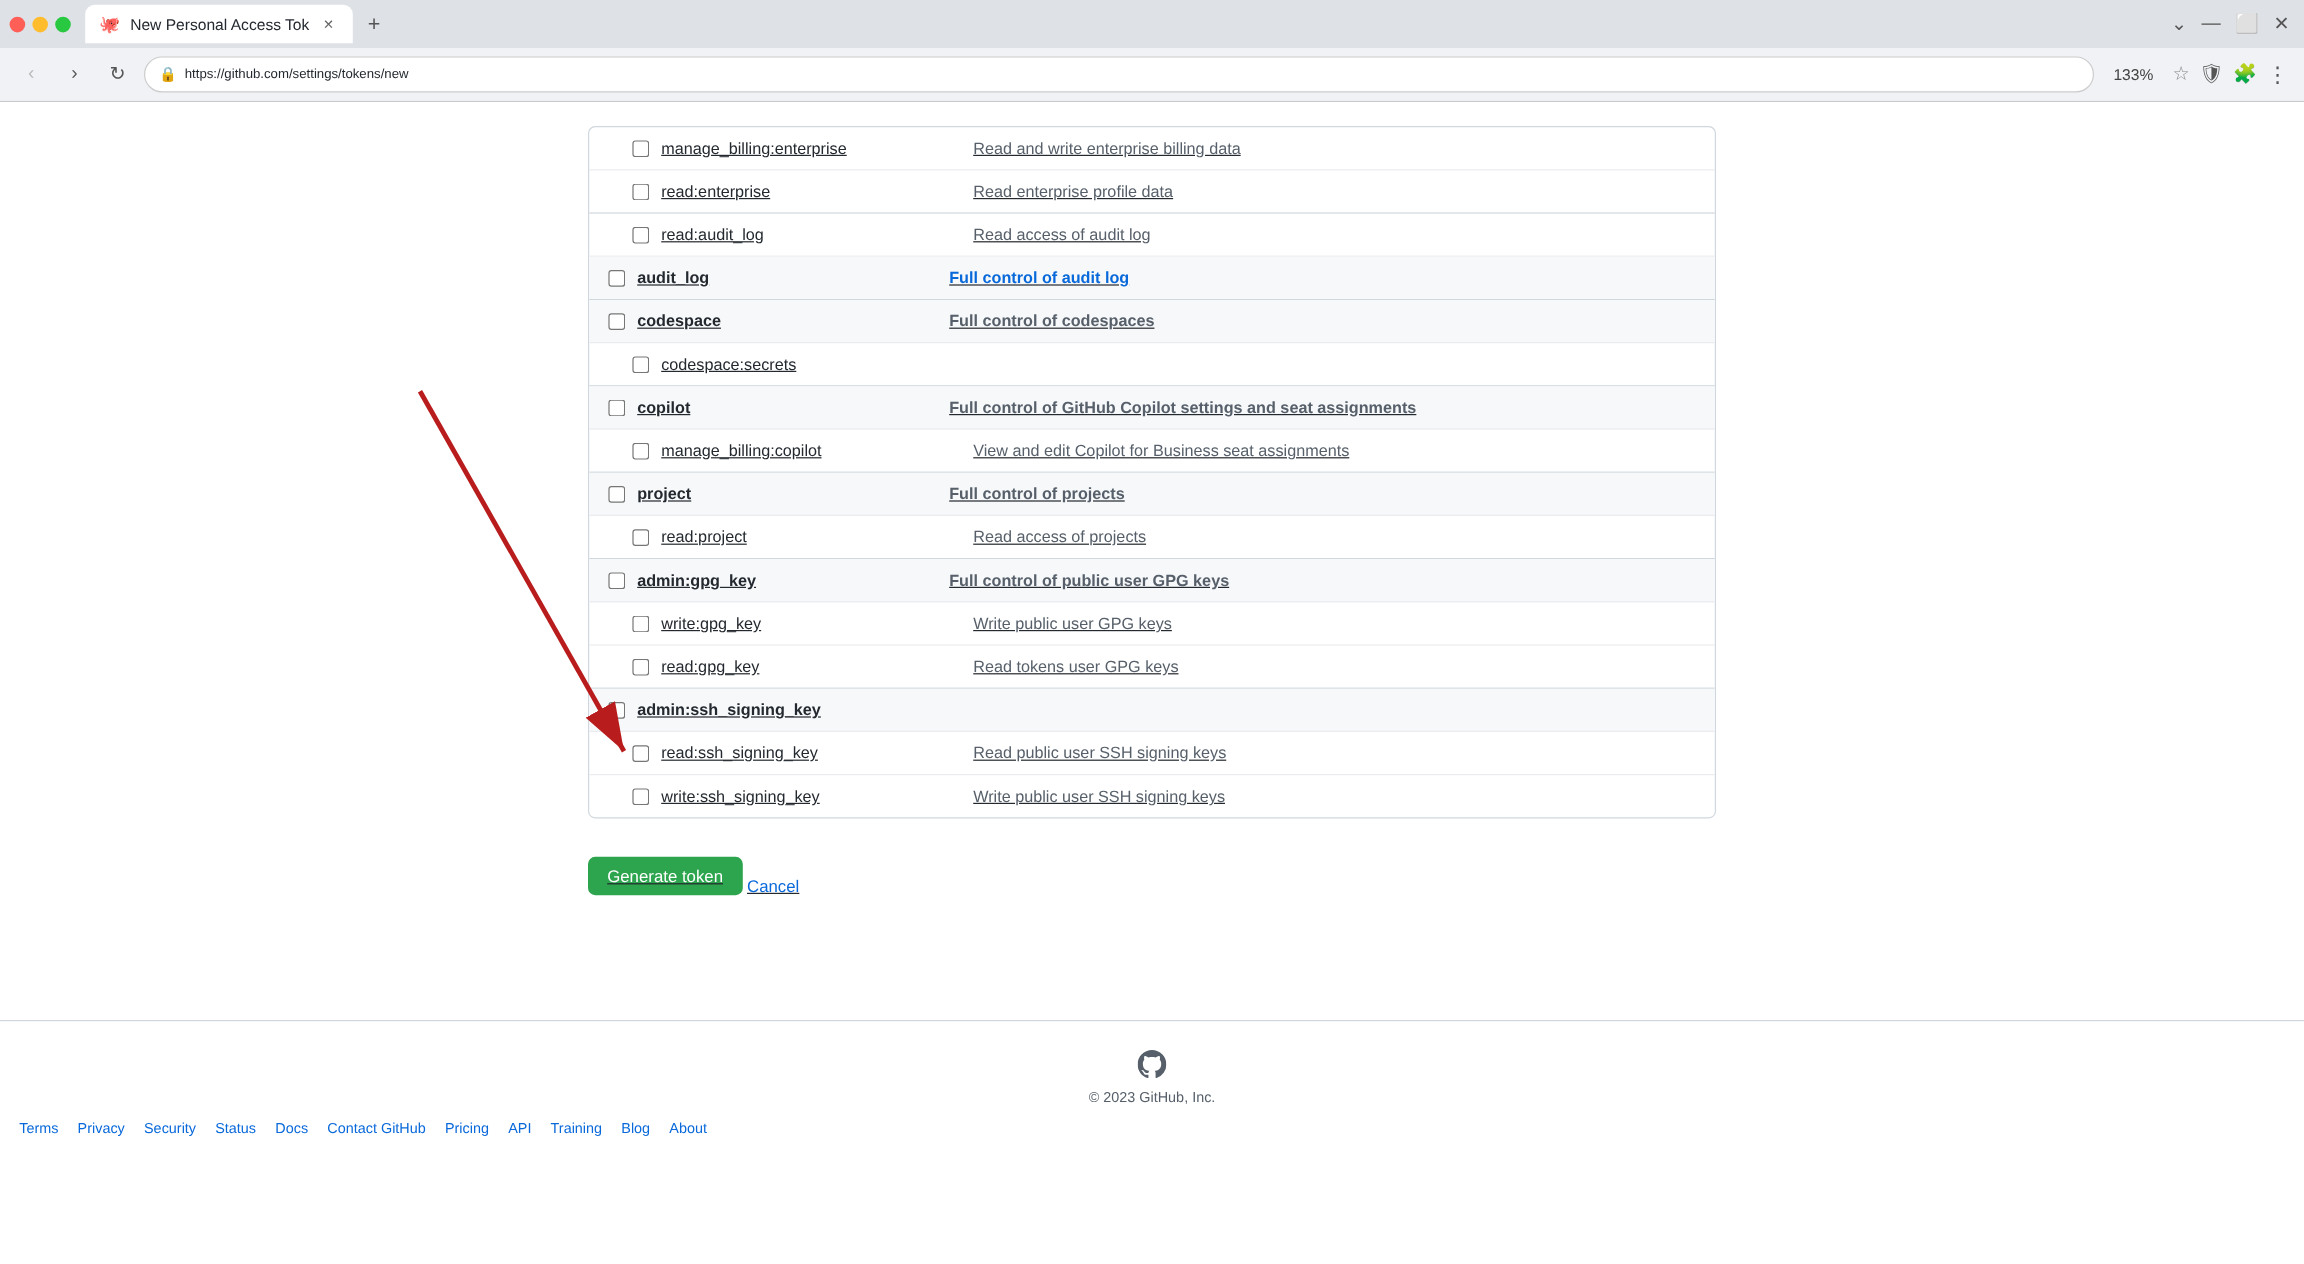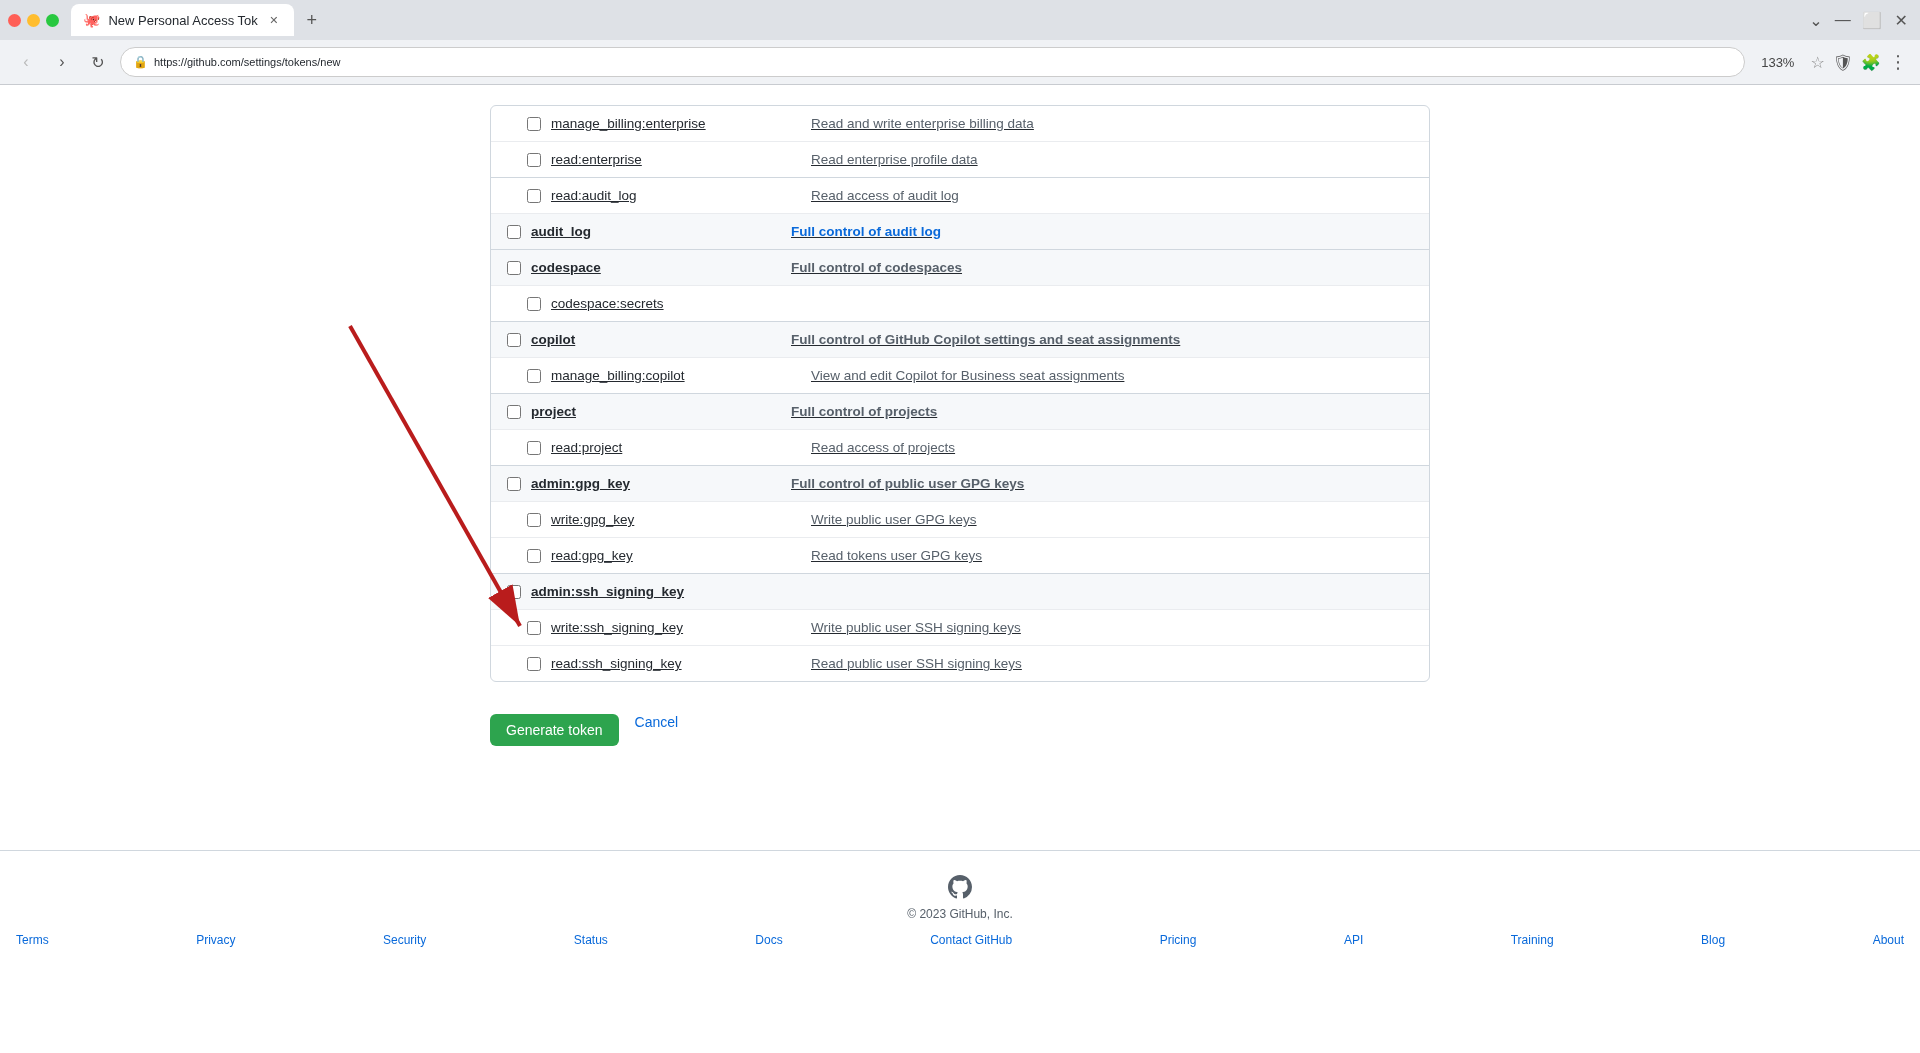--- a/index.html
+++ b/index.html
@@ -178,28 +178,29 @@
 
     .perm-desc {
       flex: 1;
       font-size: 13.5px;
       color: #57606a;
     }
 
     
     .action-area {
       display: flex;
-      align-items: flex-start;
-      gap: 16px;
+      align-items: flex-end;
+      gap: 4px;
       padding: 8px 0;
       margin-bottom: 16px;
       max-width: 980px;
       margin-left: auto;
       margin-right: auto;
       padding-left: 20px;
+      text-decoration: underline;
     }
 
     .btn-generate {
       background: #2da44e;
       color: #fff;
       border: none;
       border-radius: 6px;
       padding: 8px 16px;
       font-size: 14px;
       font-weight: 500;
@@ -220,21 +221,21 @@
       border-top: 1px solid #d0d7de;
       padding: 24px 16px;
       text-align: center;
       color: #57606a;
       font-size: 12px;
       margin-top: 40px;
     }
     footer .footer-links {
       display: flex;
       flex-wrap: wrap;
-      justify-content: space-between;
+      justify-content: flex-start;
       gap: 16px;
       margin-top: 4px;
     }
     footer a {
       color: #0969da;
       text-decoration: none;
       font-size: 12px;
     }
     footer .footer-logo {
       display: inline-flex;
@@ -392,27 +393,27 @@
         </div>
       </div>
 
       <div class="permission-group">
         <div class="permission-row parent-row">
           <input type="checkbox" class="perm-checkbox" style="">
           <span class="perm-name">admin:ssh_signing_key</span>
         </div>
         <div class="permission-row child-row">
           <input type="checkbox" class="perm-checkbox" style="">
+          <span class="perm-name">read:ssh_signing_key</span>
+          <span class="perm-desc">Read public user SSH signing keys</span>
+        </div>
+        <div class="permission-row child-row">
+          <input type="checkbox" class="perm-checkbox" style="">
           <span class="perm-name">write:ssh_signing_key</span>
           <span class="perm-desc">Write public user SSH signing keys</span>
-        </div>
-        <div class="permission-row child-row">
-          <input type="checkbox" class="perm-checkbox" style="">
-          <span class="perm-name">read:ssh_signing_key</span>
-          <span class="perm-desc">Read public user SSH signing keys</span>
         </div>
       </div>
 
     </div>
   </div>
 
   <div class="annotation-arrow-wrapper">
     <svg class="annotation-svg" width="280" height="360" viewBox="0 0 280 360" style="position:absolute; left:-180px; top:-400px;">
       <defs>
         <marker id="arrowhead" markerWidth="10" markerHeight="7" refX="10" refY="3.5" orient="auto">

